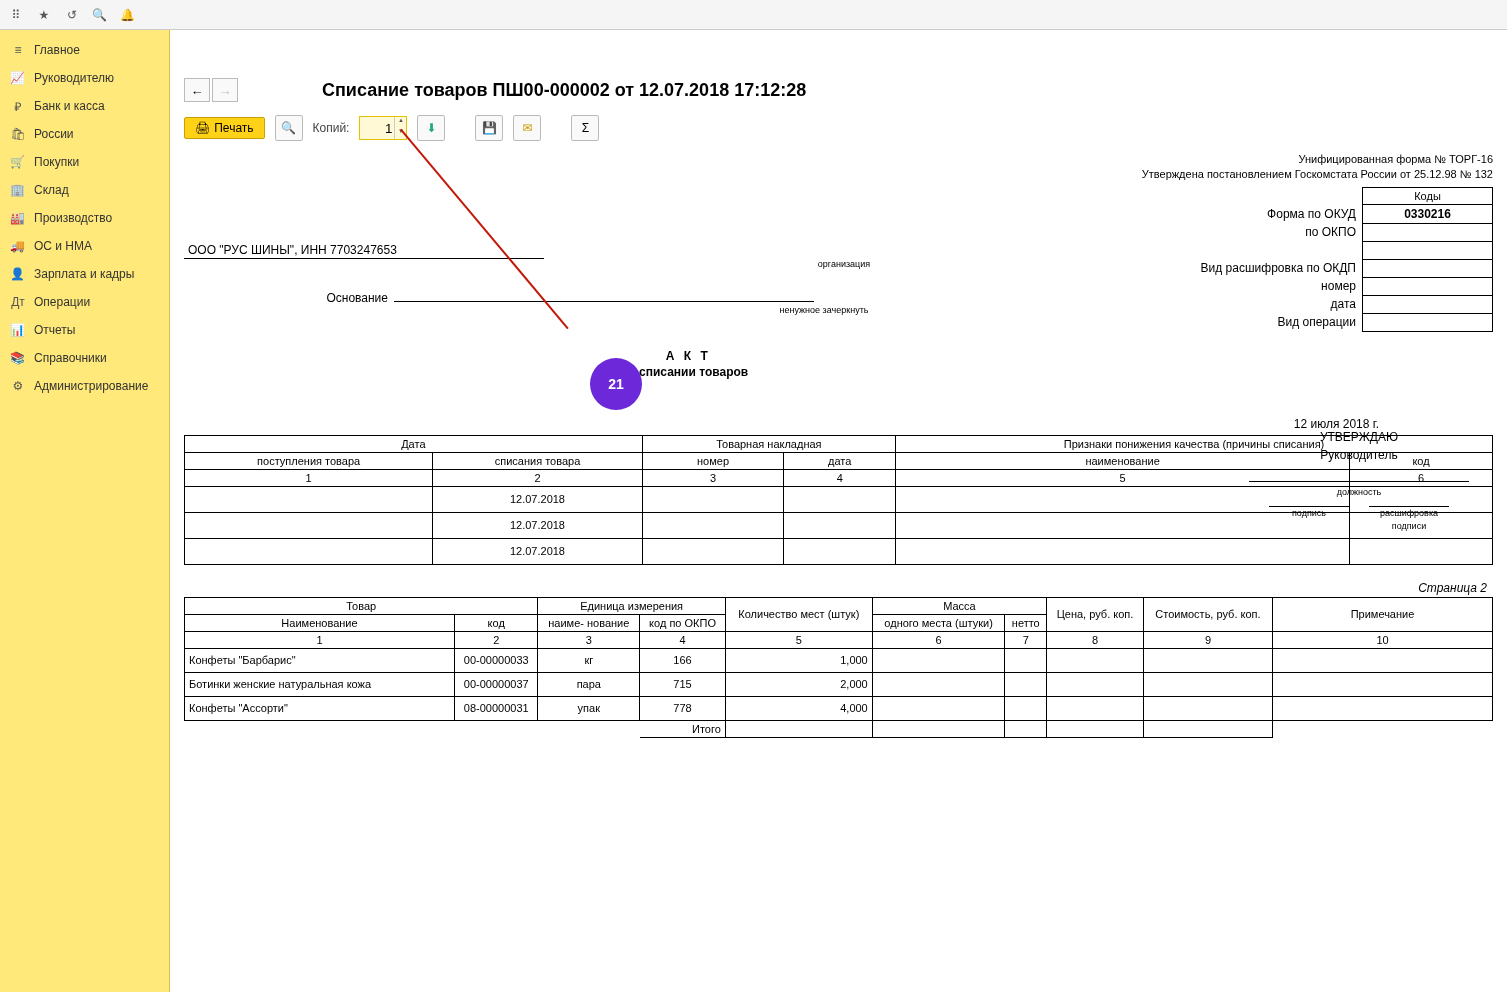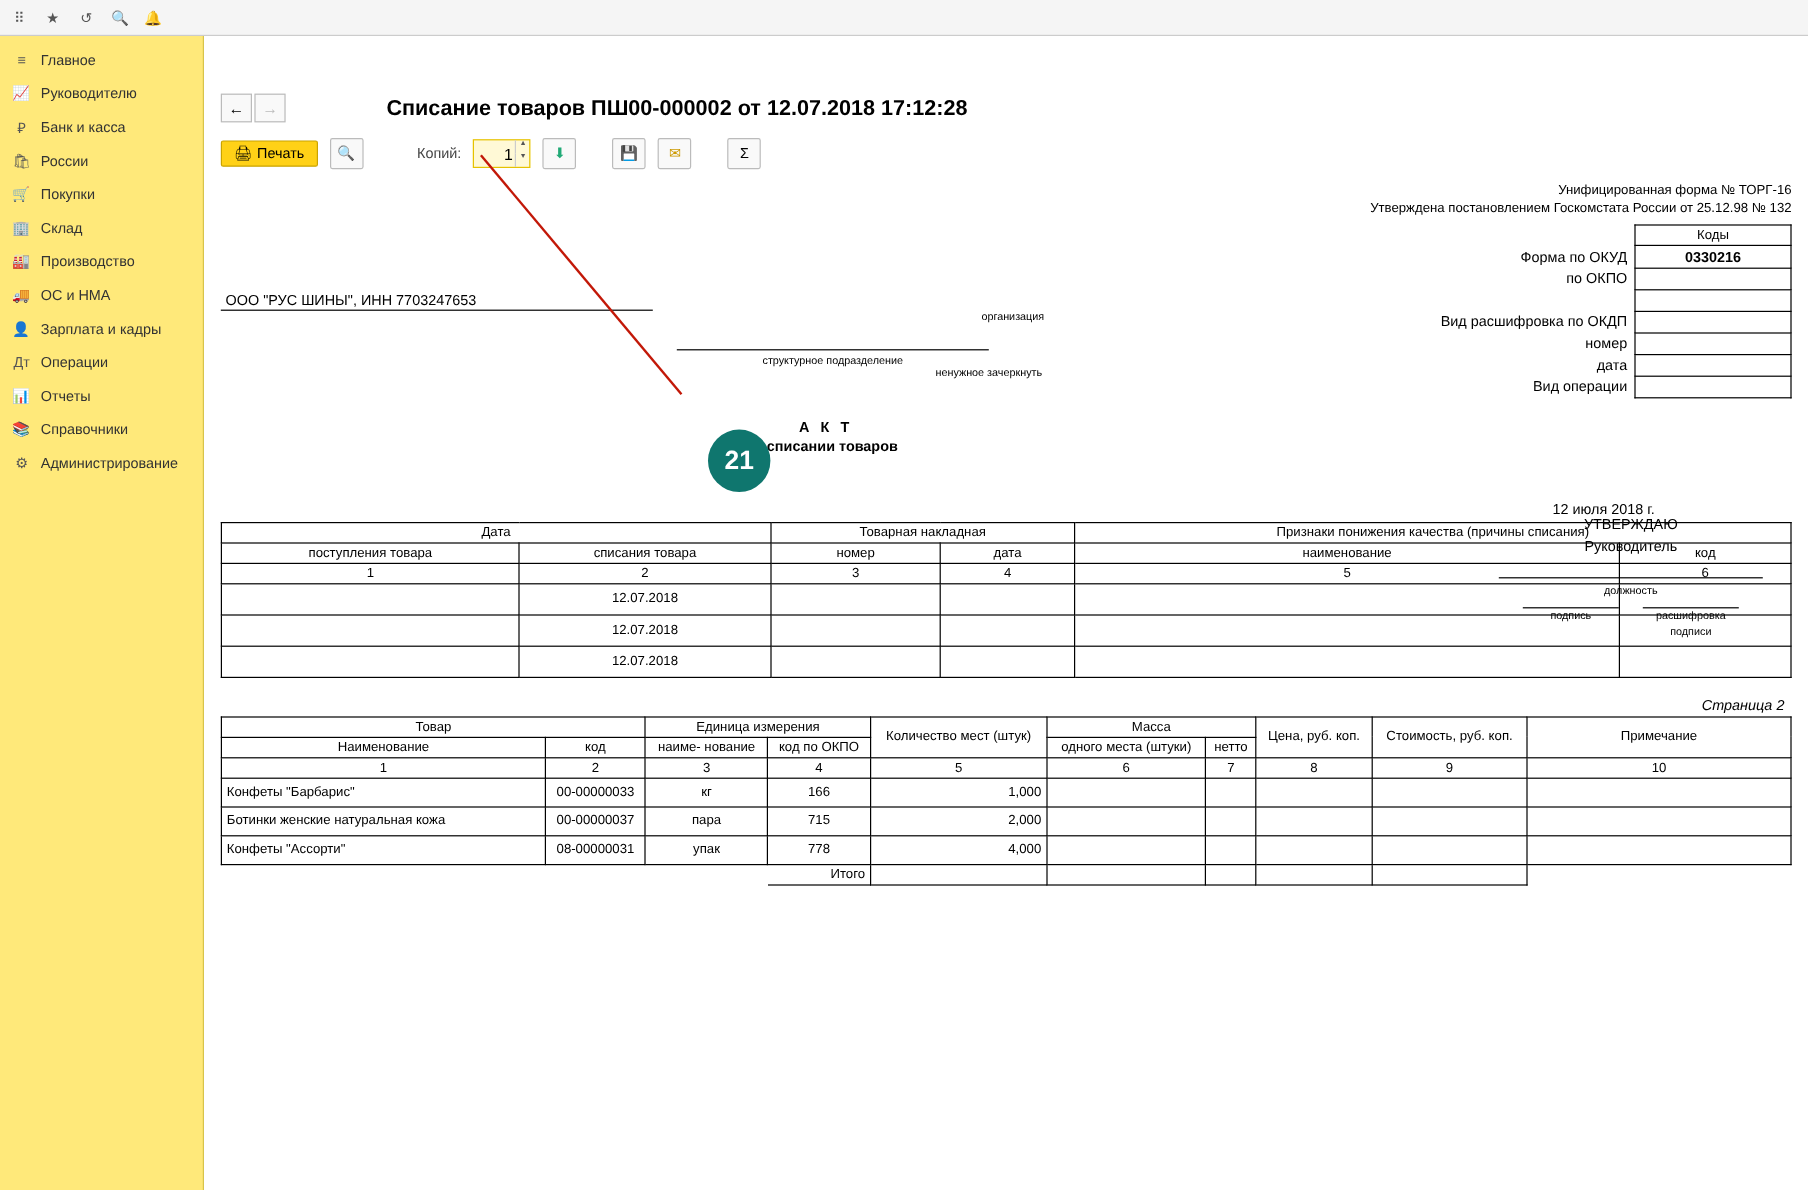--- a/index.html
+++ b/index.html
@@ -23,21 +23,21 @@
 .main { flex: 1; background: #fff; position: relative; overflow: hidden; }
 
 .doc-header-row { height: 40px; display: flex; align-items: center; padding: 0 14px; gap: 14px; margin-top: 40px; }
 .nav-arrows { display: flex; gap: 2px; }
 .nav-btn { width: 26px; height: 24px; border: 1px solid #bbb; background: #f9f9f9; display: flex; align-items: center; justify-content: center; cursor: pointer; font-size: 13px; }
 .doc-title { font-size: 18px; font-weight: bold; margin-left: 70px; }
 
 .print-toolbar { height: 36px; padding: 0 14px; display: flex; align-items: center; gap: 10px; }
 .print-btn { background: #ffd117; border: 1px solid #caa300; padding: 3px 10px; display: flex; align-items: center; gap: 4px; font-size: 12px; cursor: pointer; border-radius: 2px; }
 .tool-btn { width: 28px; height: 26px; border: 1px solid #bbb; background: #f9f9f9; display: flex; align-items: center; justify-content: center; cursor: pointer; border-radius: 2px; }
-.copies-label { font-size: 12px; color: #444; margin-left: 35px; }
+.copies-label { font-size: 12px; color: #444; }
 .copies-input { width: 48px; height: 24px; border: 1px solid #e6c200; background: #fff9d6; text-align: right; padding-right: 14px; position: relative; }
 .spinner { position: absolute; right: 1px; top: 1px; bottom: 1px; width: 12px; display: flex; flex-direction: column; }
 .spinner div { flex: 1; font-size: 6px; text-align: center; line-height: 1; color: #555; border-left: 1px solid #ccc; }
 
 .doc-canvas { padding: 6px 14px 14px 14px; font-size: 12px; color: #000; }
 .form-meta { text-align: right; font-size: 11px; line-height: 1.4; }
 
 .codes-box { float: right; margin: 4px 0 0 0; }
 .codes-box table { border-collapse: collapse; }
 .codes-box td { border: 1px solid #000; padding: 2px 8px; font-size: 12px; text-align: center; }
@@ -68,21 +68,21 @@
 .t1 .tall { height: 26px; }
 
 .page2 { text-align: right; font-style: italic; margin: 16px 6px 2px 0; font-size: 12px; }
 
 .t2 { width: 100%; border-collapse: collapse; }
 .t2 td, .t2 th { border: 1px solid #000; padding: 2px 4px; font-size: 11px; text-align: center; }
 .t2 .left { text-align: left; padding-left: 4px; }
 .t2 .right { text-align: right; padding-right: 4px; }
 .t2 .notr  { border-top: none; border-right: none; border-left: none; border-bottom: none;}
 
-.callout { position: absolute; width: 52px; height: 52px; background: #0f766e; border-radius: 50%; display: flex; align-items: center; justify-content: center; color: #fff; font-size: 22px; font-weight: bold; z-index: 50; }
+.callout { position: absolute; width: 52px; height: 52px; background: #6d28d9; border-radius: 50%; display: flex; align-items: center; justify-content: center; color: #fff; font-size: 14px; font-weight: bold; z-index: 50; }
 .callout-line { position: absolute; width: 2px; background: #c21808; transform-origin: top left; z-index: 49; }
 
 .basis-row { display:flex; align-items:baseline; margin-top: 22px; }
 .basis-row .lbl { width: 210px; text-align:right; padding-right: 6px; }
 .basis-row .line { flex:1; border-bottom:1px solid #000; max-width: 420px; }
 </style>
 </head>
 <body>
 
 <div class="top-toolbar">
@@ -244,25 +244,25 @@
                 <td class="val"></td>
               </tr>
         </tbody>
           </table>
       </div>
 
       <div class="org-line">
         <span class="underline">ООО "РУС ШИНЫ", ИНН 7703247653</span>
         <div class="uline-cap" style="width:560px;margin-left:380px">организация</div>
       </div>
-      <div style="margin-top:12px">
-        <span class="underline" style="margin-left:380px;min-width:260px"></span>
-        <div class="uline-cap" style="width:260px;margin-left:380px">структурное подразделение</div>
-      </div>
-
+
+      <div class="basis-row">
+        <div class="lbl">Основание</div>
+        <div class="line"></div>
+      </div>
       <div class="uline-cap" style="width:420px;margin-left:430px">ненужное зачеркнуть</div>
 
       <div class="approve">
         <div>УТВЕРЖДАЮ</div>
         <div>Руководитель</div>
         <div class="appr-line"></div>
         <div class="appr-cap">должность</div>
         <div class="appr-sign">
           <div></div>
           <div></div>

